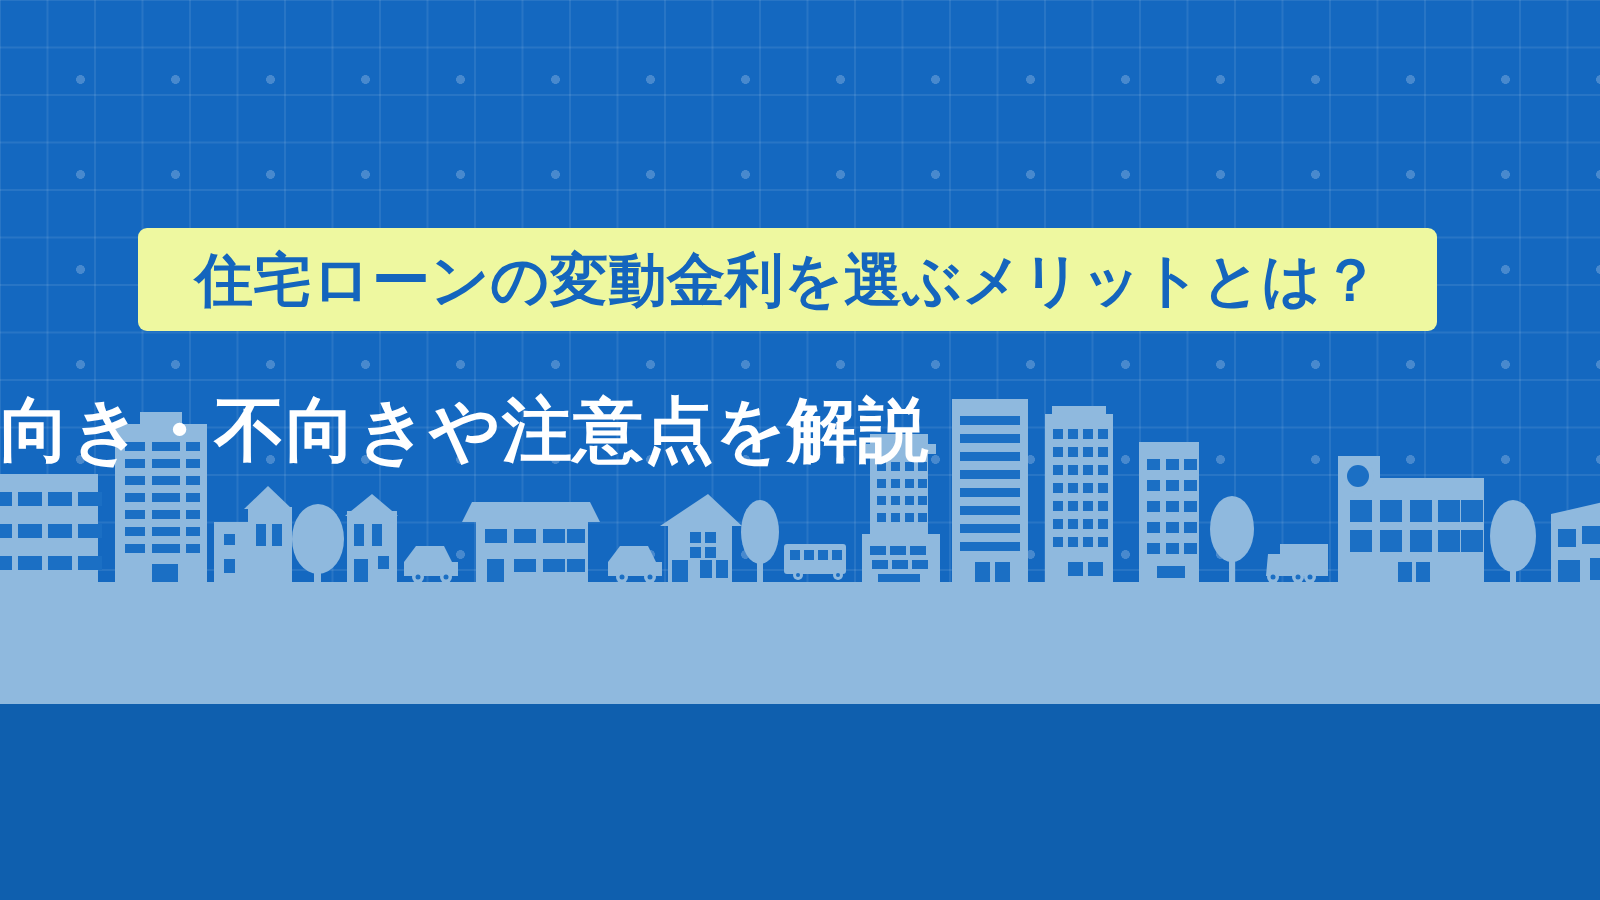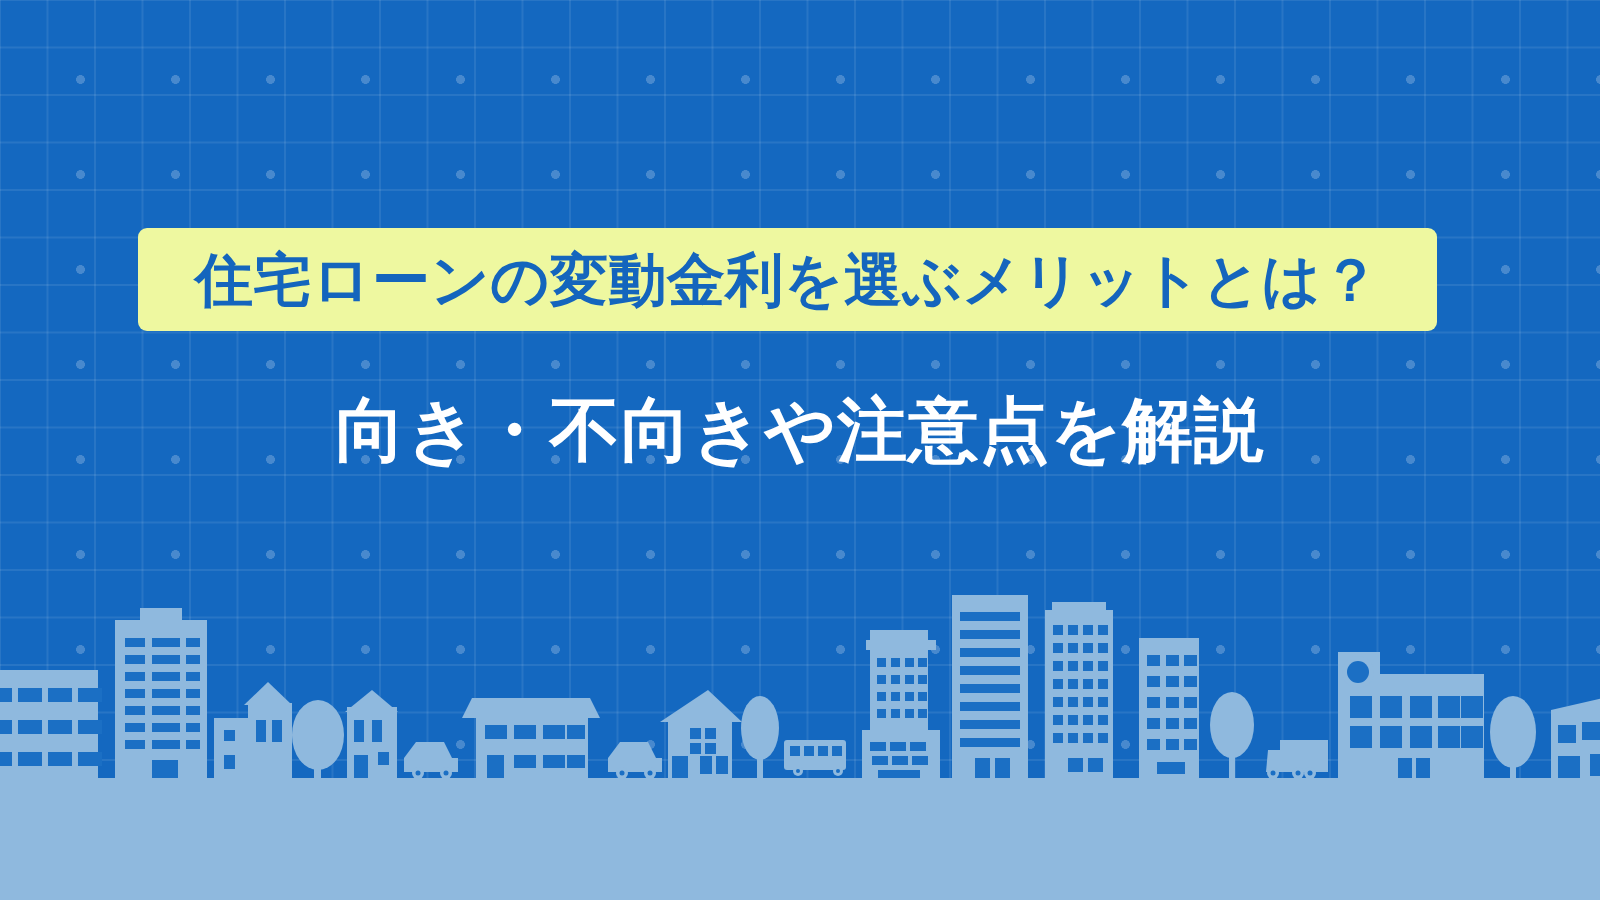--- a/index.html
+++ b/index.html
@@ -3,21 +3,21 @@
 <meta charset="utf-8">
 <style>
   html, body {
     margin: 0;
     padding: 0;
     background: #0f5fae;
   }
   #stage {
     position: relative;
     width: 1600px;
-    height: 900px;
+    height: 704px;
     overflow: hidden;
     background-color: #1468c0;
     font-family: "Liberation Sans", "DejaVu Sans", sans-serif;
   }
 
   
   #grid-layer {
     position: absolute;
     inset: 0;
     background-image:
@@ -62,21 +62,21 @@
     letter-spacing: 0.5px;
     line-height: 1;
     white-space: nowrap;
     font-family: "DejaVu Sans", "Liberation Sans", sans-serif;
   }
   #subtitle-row {
     position: absolute;
     left: 0;
     top: 392px;
     width: 1600px;
-    text-align: center;
+    text-align: left;
   }
   #subtitle-text {
     color: #ffffff;
     font-size: 70px;
     font-weight: 700;
     letter-spacing: 1px;
     line-height: 1.1;
     white-space: nowrap;
     font-family: "DejaVu Sans", "Liberation Sans", sans-serif;
   }

